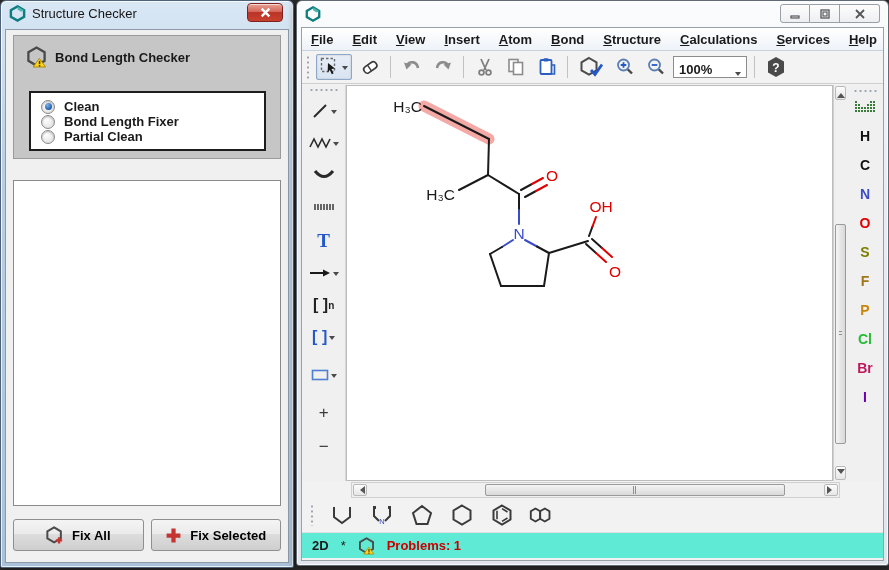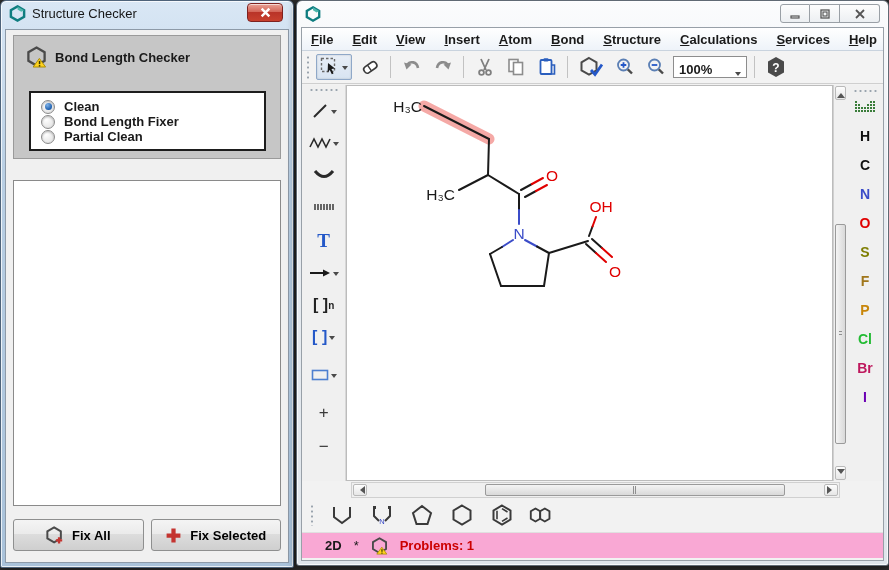--- a/index.html
+++ b/index.html
@@ -71,21 +71,21 @@
   .elemcol{flex:1;background:#f0f0f0;display:flex;flex-direction:column;align-items:center;padding-top:2px}
   .elem{font-weight:bold;font-size:14px;height:29px;display:flex;align-items:center;cursor:default}
 
   .hscroll{position:absolute;left:49px;top:454px;width:489px;height:16px;background:#f0f0f0;border:1px solid #d0d0d0}
   .hs-btn{position:absolute;top:1px;bottom:1px;width:14px;background:linear-gradient(#fdfdfd,#e6e6e6);border:1px solid #b9b9b9;border-radius:2px;display:flex;align-items:center;justify-content:center}
   .hthumb{position:absolute;top:1px;bottom:1px;left:133px;width:300px;border:1px solid #9a9a9a;border-radius:2px;background:linear-gradient(#f4f4f4,#d9d9d9);display:flex;align-items:center;justify-content:center}
   .hthumb .g{width:5px;height:8px;background:repeating-linear-gradient(90deg,#8f8f8f 0 1px,transparent 1px 2.5px)}
 
   .templatebar{position:absolute;left:0;right:0;top:472px;height:30px;display:flex;align-items:center;gap:12px;padding-left:6px;background:#f2f2f2}
   .tmpl{width:28px;height:26px;display:flex;align-items:center;justify-content:center}
-  .statusbar{position:absolute;left:0;right:0;top:504px;height:26px;display:flex;align-items:center;gap:12px;padding-left:23px;background:#f9a8d4;border-top:1px solid #e0e0e0}
+  .statusbar{position:absolute;left:0;right:0;top:504px;height:26px;display:flex;align-items:center;gap:12px;padding-left:10px;background:#5eead4;border-top:1px solid #e0e0e0}
   .status-problems{font-weight:bold;color:#cc0000}
   .status-dim{font-weight:bold}
   .tri-up{width:0;height:0;border:4px solid transparent;border-bottom:5px solid #555}
   .tri-down{width:0;height:0;border:4px solid transparent;border-top:5px solid #555}
   .tri-left{width:0;height:0;border:4px solid transparent;border-right:5px solid #555}
   .tri-right{width:0;height:0;border:4px solid transparent;border-left:5px solid #555}
 
   
   .bK{stroke:#1a1a1a;stroke-width:2;stroke-linecap:round}
   .bN{stroke:#3b4cc8;stroke-width:2;stroke-linecap:round}

